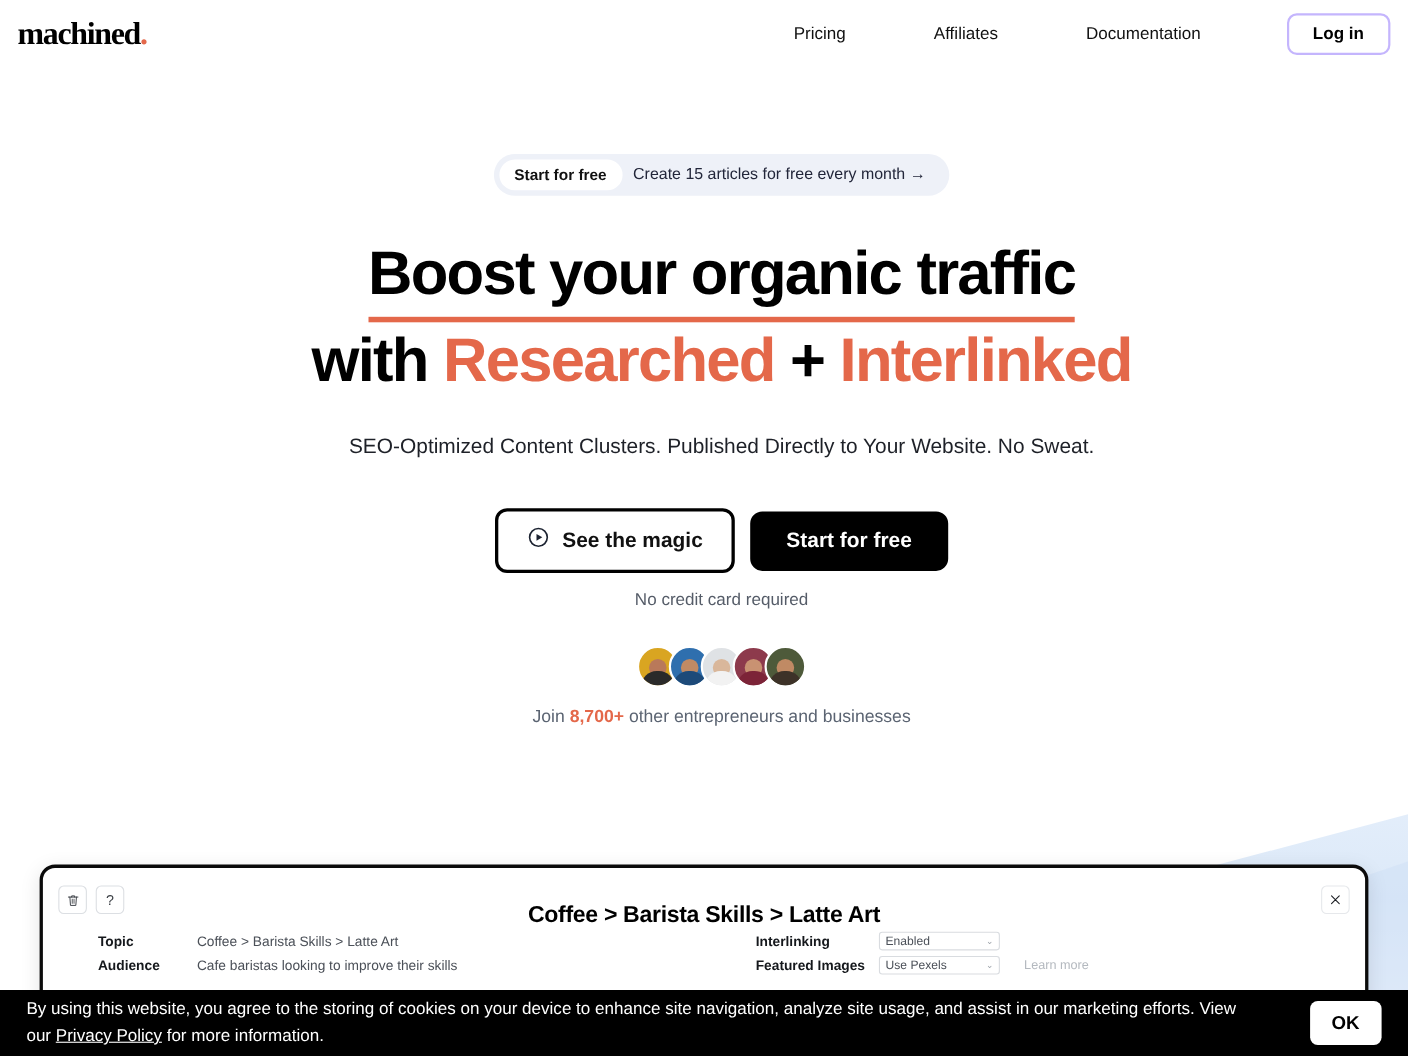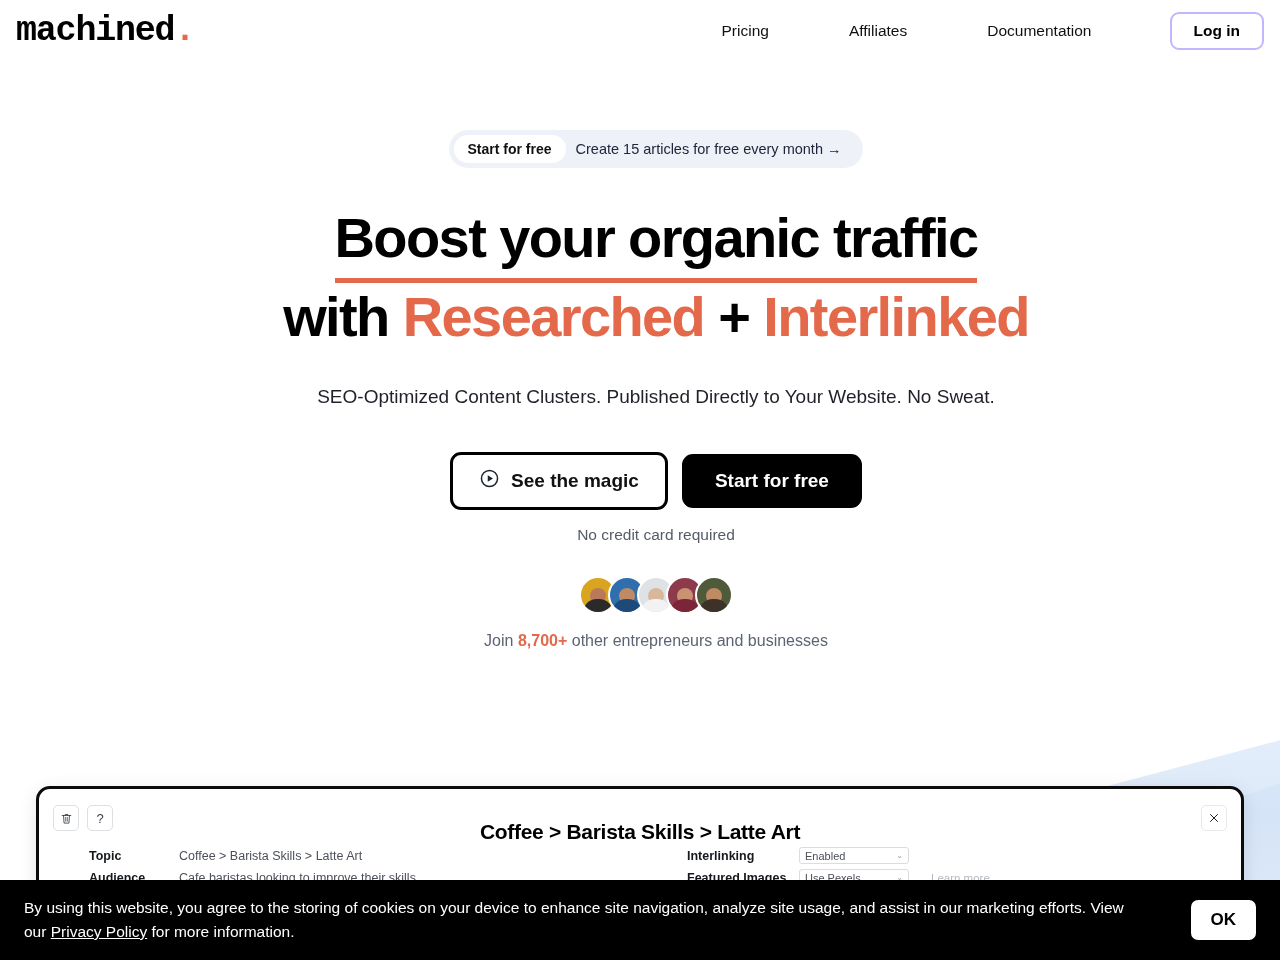--- a/index.html
+++ b/index.html
@@ -33,39 +33,39 @@
   
   header.nav {
     position: absolute; left: 0; top: 0;
     width: 1280px; height: 62px;
     display: flex; align-items: center;
     padding: 0 16px 0 16px;
     z-index: 20;
     background: #fff;
   }
   .logo {
-    font-size: 35px; font-weight: 700; letter-spacing: -1.2px;
+    font-size: 29px; font-weight: 700; letter-spacing: -1.2px;
     color: #000; line-height: 1; display: flex; align-items: baseline;
-    font-family: Liberation Mono, monospace;
+    font-family: Liberation Serif, serif;
   }
   .logo .dot { color: #e4684a; }
   .nav-spacer { flex: 1; }
   nav.links { display: flex; align-items: center; gap: 32px; margin-right: 78px; }
   nav.links a {
     font-size: 15.5px; color: #111; text-decoration: none; font-weight: 400; padding-left: 48px;
   }
   .login-btn {
     border: 2px solid #c4b5fd; border-radius: 9px;
     padding: 8px 22px; font-size: 15.5px; font-weight: 700; color: #000;
     background: #fff; cursor: pointer; line-height: 1.2;
     font-family: "Liberation Sans", sans-serif;
   }
 
   
-  .hero { position: absolute; left: 0; top: 68px; width: 1280px; text-align: center; padding-left: 32px; }
+  .hero { position: absolute; left: 0; top: 78px; width: 1280px; text-align: center; padding-left: 32px; }
 
   .pill {
     display: inline-flex; align-items: center; gap: 10px;
     background: #eef1f8; border-radius: 999px;
     padding: 5px 18px 5px 5px; margin-top: 62px;
     font-size: 14px; color: #1a1a2e;
   }
   .pill .badge {
     background: #fff; border-radius: 999px; padding: 6px 14px;
     font-weight: 700; font-size: 14px; color: #111;
@@ -165,21 +165,21 @@
     width: 110px; height: 17px; border: 1px solid #d9dce0; border-radius: 3px;
     background: #fff; font-size: 11px; color: #4b5058;
     display: flex; align-items: center; justify-content: space-between;
     padding: 0 5px; margin-bottom: 2px; cursor: pointer;
   }
   .sel .chev { font-size: 8px; color: #9aa0a8; }
   .learnmore { color: #b4b9bf; font-size: 11.5px; line-height: 19px; padding-left: 22px; }
 
   
   .cookie {
-    position: absolute; left: 0; bottom: 0; width: 1280px; height: 80px;
+    position: absolute; left: 0; bottom: 0; width: 1280px; height: 60px;
     background: #000; color: #fff; display: flex; align-items: center;
     padding: 0 24px; z-index: 40; margin-top: 48px;
   }
   .cookie p { font-size: 15.5px; line-height: 1.55; max-width: 1110px; }
   .cookie a { color: #fff; text-decoration: underline; }
   .cookie-spacer { flex: 1; }
   .ok-btn {
     background: #fff; color: #000; border: none; border-radius: 7px;
     font-size: 17px; font-weight: 700; padding: 10px 20px; cursor: pointer;
     font-family: "Liberation Sans", sans-serif;

